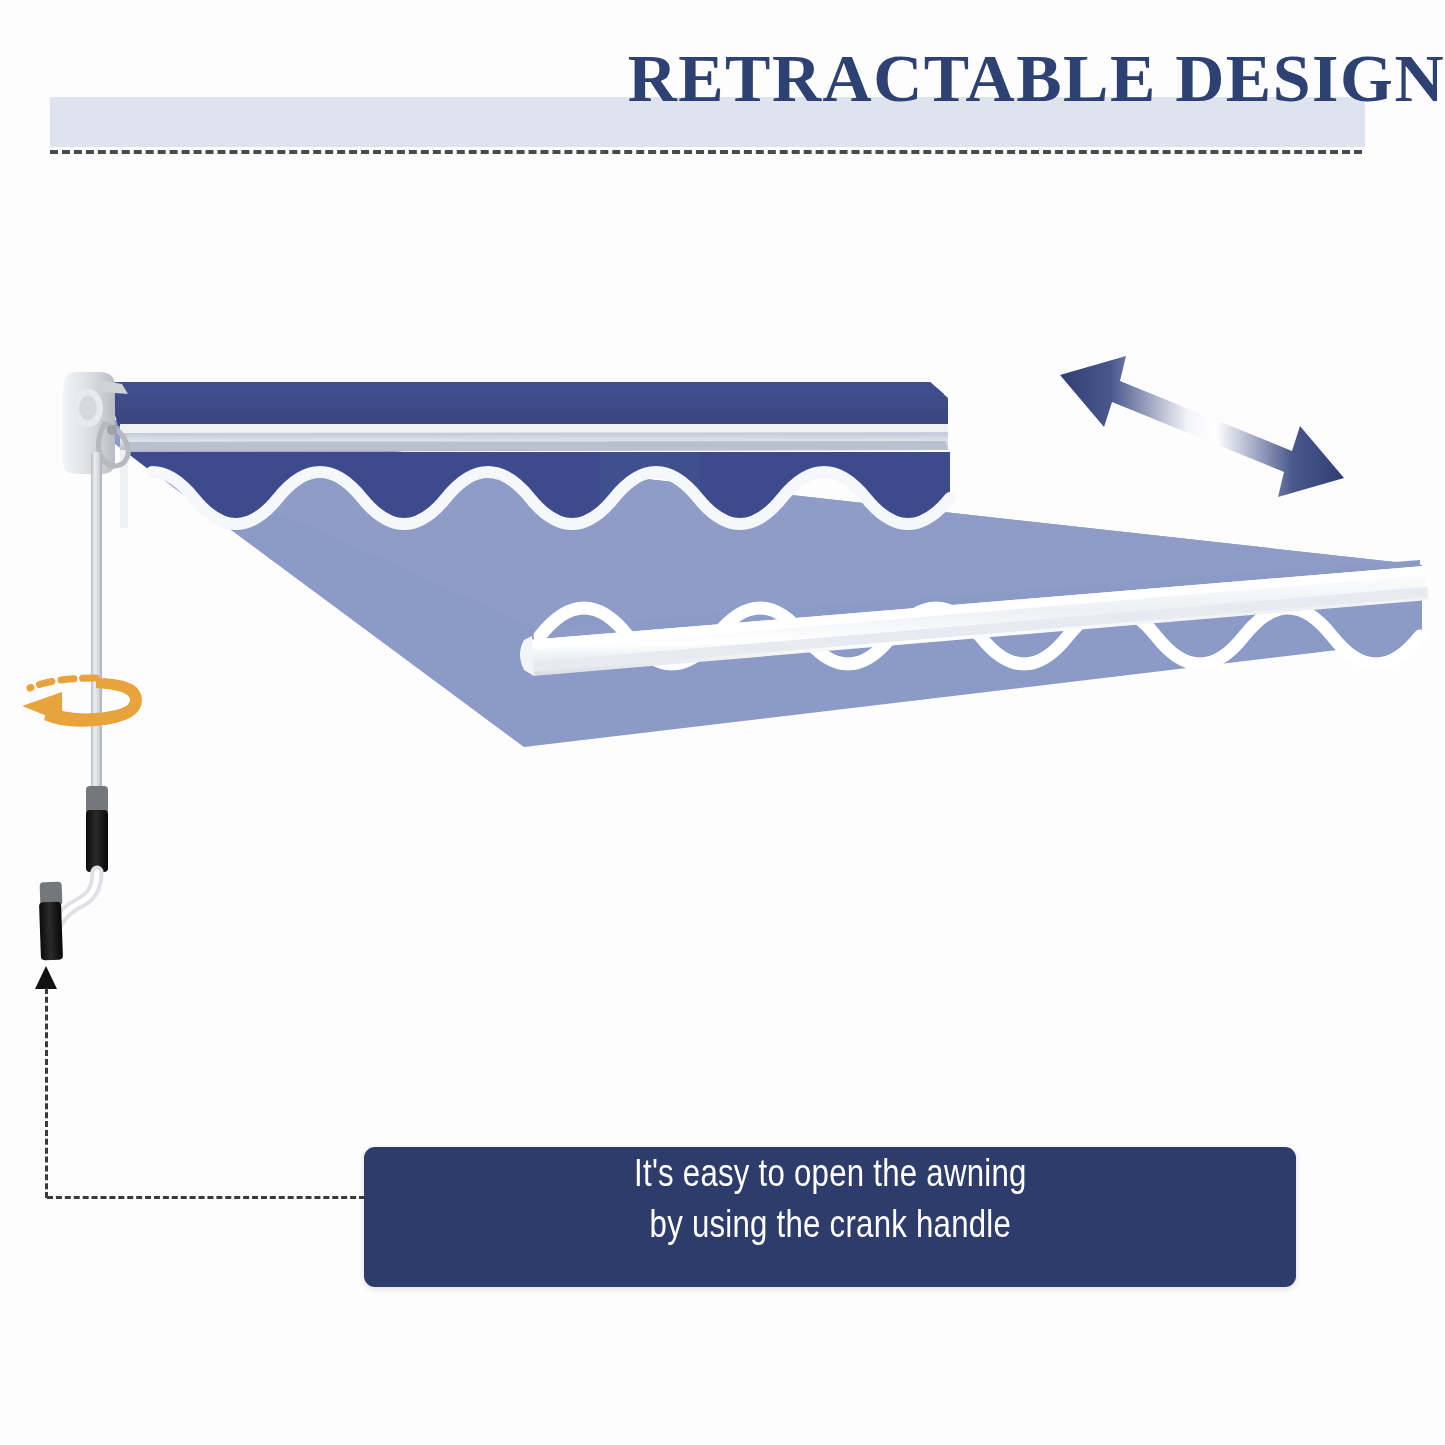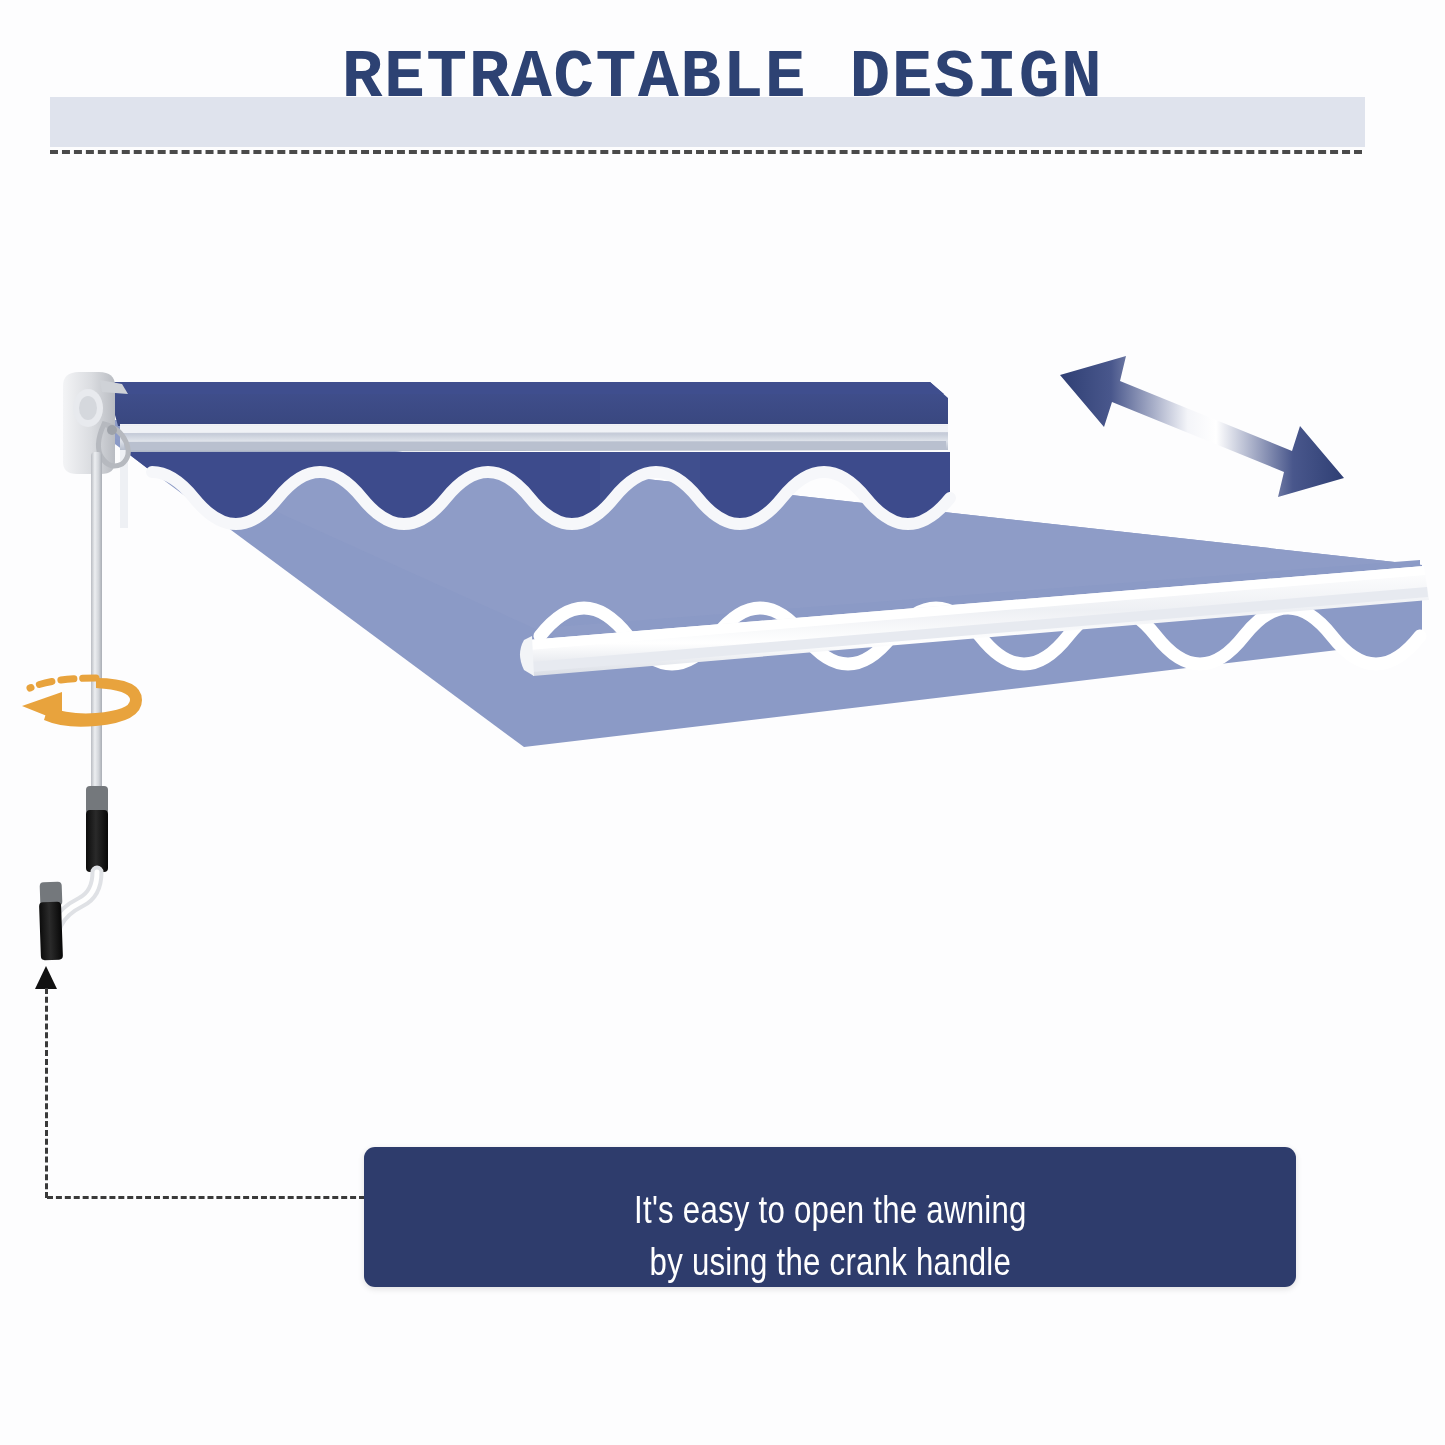--- a/index.html
+++ b/index.html
@@ -12,39 +12,39 @@
   }
   #stage{position:absolute;inset:0;width:1445px;height:1445px;background:#fdfdfe;}
 
   
   .header-band{
     position:absolute;left:50px;top:97px;width:1315px;height:50px;
     background:#dfe3ed;
   }
   .page-title{
     position:absolute;left:0;top:44px;width:1445px;
-    text-align:center;
+    text-align:right;
     font-size:68px;
     font-weight:bold;
     letter-spacing:1.5px;
     color:#2d4273;
     line-height:1;
     white-space:nowrap;
-    font-family:Liberation Mono, monospace;
+    font-family:Liberation Serif, serif;
   }
   .header-dash{
     position:absolute;left:50px;top:150px;width:1312px;height:0;
     border-top:4px dashed #4a4a4a;
   }
 
   
   .caption-box{
     position:absolute;left:364px;top:1147px;width:932px;height:140px;
     background:#2e3c6c;border-radius:11px;
-    display:flex;align-items:flex-end;justify-content:center;
+    display:flex;align-items:flex-start;justify-content:center;
     box-shadow:0 2px 6px rgba(0,0,0,0.12);
   }
   .caption-text{
     color:#ffffff;
     font-size:39px;
     line-height:1.32;
     text-align:center;
     font-family:"Liberation Sans", sans-serif;
     transform:scaleX(0.80);
     letter-spacing:0.3px;

